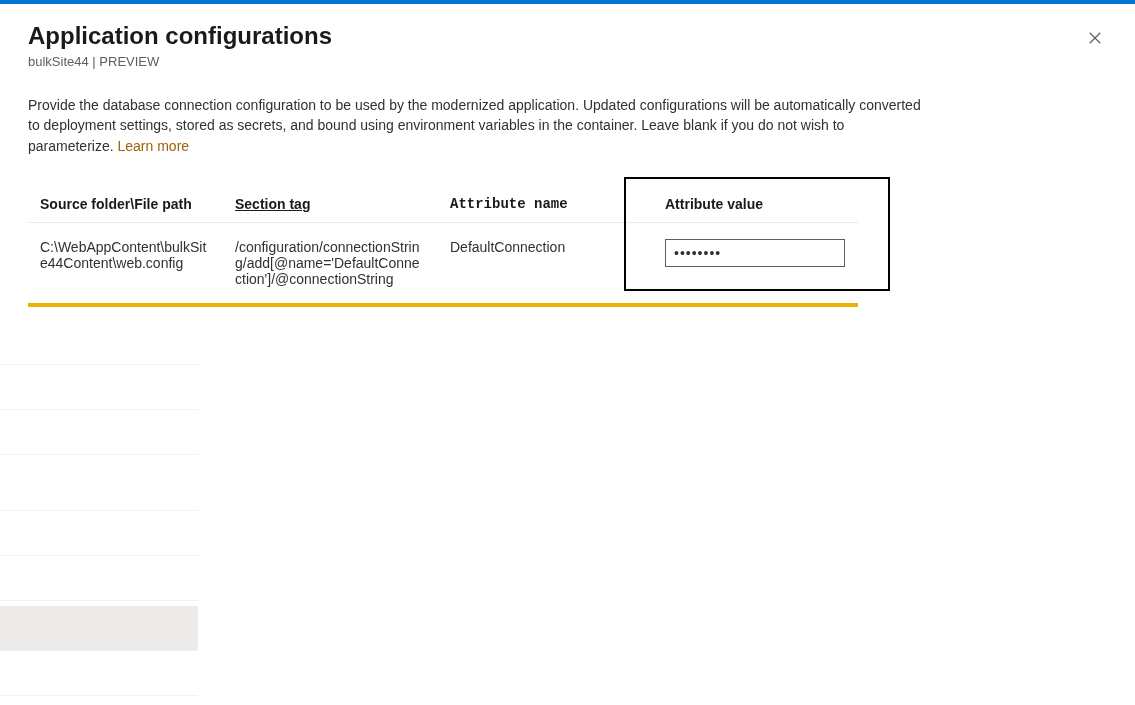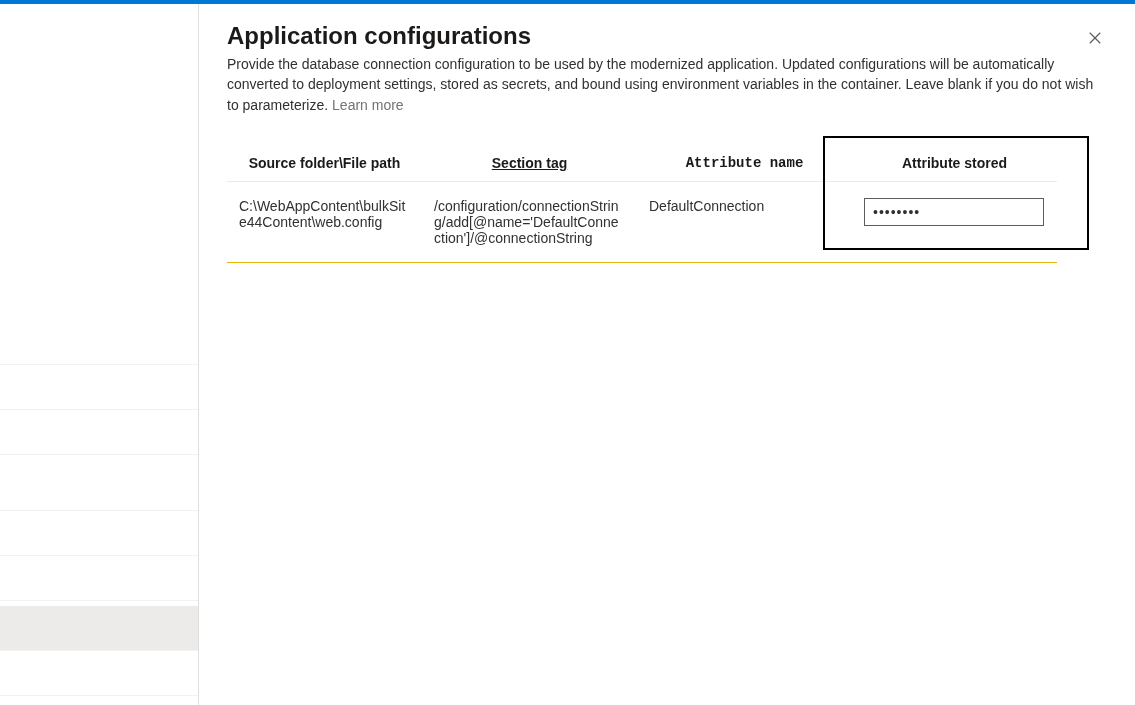--- a/index.html
+++ b/index.html
@@ -14,20 +14,21 @@
       position: relative;
     }
     .top-bar {
       height: 4px;
       background: #0078d4;
       width: 100%;
     }
     .layout {
       display: flex;
       height: calc(100% - 4px);
+      flex-direction: column;
     }
     .left-gutter {
       width: 199px;
       border-right: 1px solid #e1dfdd;
       background: #fff;
       position: relative;
     }
     .gutter-item {
       position: absolute;
       left: -60px;
@@ -71,43 +72,43 @@
       color: #605e5c;
       margin-bottom: 26px;
     }
     .desc {
       font-size: 14px;
       color: #323130;
       line-height: 1.45;
       margin-bottom: 30px;
       max-width: 900px;
     }
-    .desc a.learn { color: #737373; text-decoration: none; cursor: pointer; }
+    .desc a.learn { color: #a16207; text-decoration: none; cursor: pointer; }
     .tbl-wrap {
       width: 830px;
       position: relative;
     }
     table.cfg {
       width: 100%;
       border-collapse: collapse;
     }
     table.cfg th {
-      text-align: center;
+      text-align: left;
       font-weight: 600;
       font-size: 14px;
       padding: 10px 12px 10px 12px;
       border-bottom: 1px solid #edebe9;
       color: #1b1a19;
     }
     table.cfg td {
       vertical-align: top;
       padding: 16px 12px 16px 12px;
       font-size: 14px;
       color: #323130;
-      border-bottom: 1px solid #eab308;
+      border-bottom: 4px solid #eab308;
       word-break: break-word;
     }
     .col-src { width: 195px; }
     .col-sec { width: 215px; text-decoration: underline; }
     .col-attr { width: 215px; font-family: Liberation Mono, monospace; }
     .col-val { width: 205px; }
     .attr-input {
       width: 180px;
       height: 28px;
       border: 1px solid #605e5c;
@@ -143,33 +144,36 @@
 
   <div class="panel">
     <div class="close-btn">
       <svg viewBox="0 0 16 16">
           <line x1="2" y1="2" x2="14" y2="14" stroke="currentColor" stroke-width="1.4"></line>
           <line x1="14" y1="2" x2="2" y2="14" stroke="currentColor" stroke-width="1.4"></line>
         </svg>
     </div>
 
     <h1 class="title">Application configurations</h1>
+    <div class="subtitle">
+      <span>bulkSite44</span><span> | </span><span>PREVIEW</span>
+    </div>
 
     <p class="desc">
       <span>Provide the database connection configuration to be used by the modernized application. Updated configurations will be automatically converted to deployment settings, stored as secrets, and bound using environment variables in the container. Leave blank if you do not wish to parameterize. </span><a class="learn">Learn more</a>
     </p>
 
     <div class="tbl-wrap">
       <table class="cfg">
         <thead>
           <tr>
             <th class="col-src">Source folder\File path</th>
             <th class="col-sec">Section tag</th>
             <th class="col-attr">Attribute name</th>
-            <th class="col-val">Attribute stored</th>
+            <th class="col-val">Attribute value</th>
           </tr>
         </thead>
         <tbody>
           <tr>
             <td>C:\WebAppContent\bulkSite44Content\web.config</td>
             <td>/configuration/connectionString/add[@name='DefaultConnection']/@connectionString</td>
             <td>DefaultConnection</td>
             <td>
               <input type="password" class="attr-input" value="••••••••" style="">
             </td>

